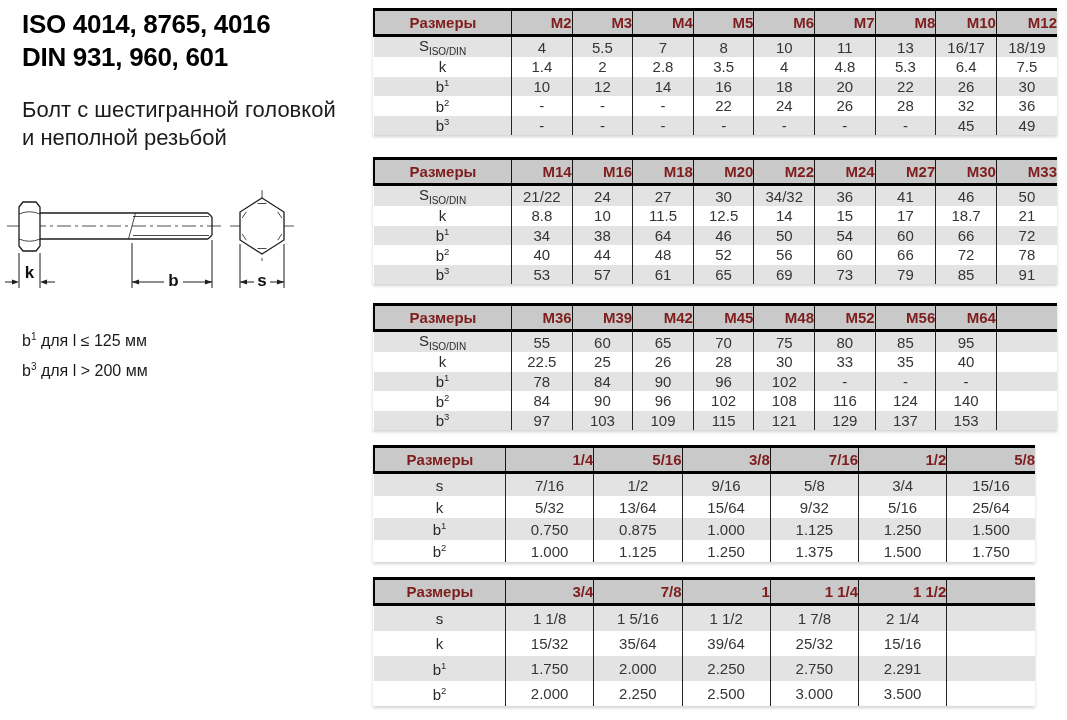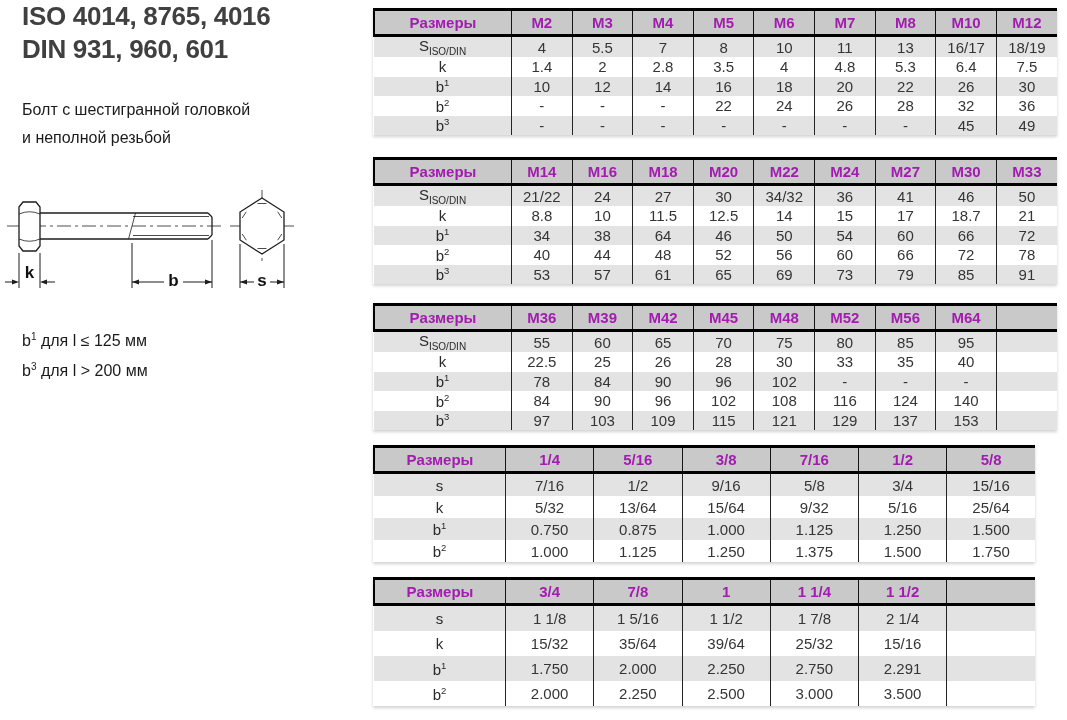--- a/index.html
+++ b/index.html
@@ -1,45 +1,45 @@
 <!DOCTYPE html>
 <html><head>
 <meta charset="utf-8">
 <style>
   html,body{margin:0;padding:0;background:#fff;}
   #page{position:relative;width:1067px;height:720px;background:#fff;overflow:hidden;
         font-family:"Liberation Sans",sans-serif;}
 
   
-  .title-block{position:absolute;left:22px;top:0;color:#404040;}
+  .title-block{position:absolute;left:22px;top:8px;color:#000000;}
   .title-line{font-size:26px;font-weight:bold;letter-spacing:-0.3px;line-height:33px;}
   .subtitle-block{position:absolute;left:22px;top:96px;color:#1b1b1b;}
-  .subtitle-line{font-size:16px;line-height:28px;}
+  .subtitle-line{font-size:22px;line-height:28px;}
   .notes{position:absolute;left:22px;top:324px;color:#1b1b1b;}
   .note-line{font-size:16px;line-height:26px;}
   .note-line sup{font-size:10px;}
 
   
   #drawing{position:absolute;left:2px;top:183px;}
   #drawing line,#drawing polygon,#drawing path{stroke:#1d1d1d;stroke-width:1.3;fill:none;}
   #drawing polygon.solid{fill:#fff;}
   #drawing .thin{stroke-width:0.8;}
   #drawing .cl{stroke:#3a3a3a;stroke-width:0.9;stroke-dasharray:14 4 3 4;}
   #drawing .dim{stroke-width:1;}
   #drawing .arr{fill:#1d1d1d;stroke:none;}
   #drawing text{font-family:"Liberation Sans",sans-serif;font-size:17px;font-weight:bold;
                 fill:#111;text-anchor:middle;}
 
   
   .tbl{position:absolute;border-collapse:collapse;table-layout:fixed;
        box-shadow:0 2px 3px rgba(0,0,0,0.18);}
   .tbl th{background:#c9c9c9;border-top:3px solid #000;border-bottom:3px solid #000;
-          font-size:15px;font-weight:bold;color:#a21caf;height:23px;padding:0;}
+          font-size:15px;font-weight:bold;color:#7f1d1d;height:23px;padding:0;}
   .tbl th:first-child{border-left:2px solid #000;}
-  .tbl th + th{border-left:1.5px solid #151515;}
+  .tbl th + th{border-left:1.5px solid #151515;text-align:right;}
   .tbl td{text-align:center;font-size:15px;color:#353535;padding:0;}
   .tbl td + td{border-left:1.5px solid #242424;}
   .tbl td:first-child{color:#2a2a2a;}
   .tbl tbody tr:nth-child(odd) td{background:#e3e3e3;}
   .tbl sub{font-size:10px;}
   .tbl sup{font-size:9.5px;}
   .tbl th{text-align:center;}
   .metric{width:684px;}
   .metric th:first-child,.metric td:first-child{width:136px;}
   .imperial{width:662px;}

